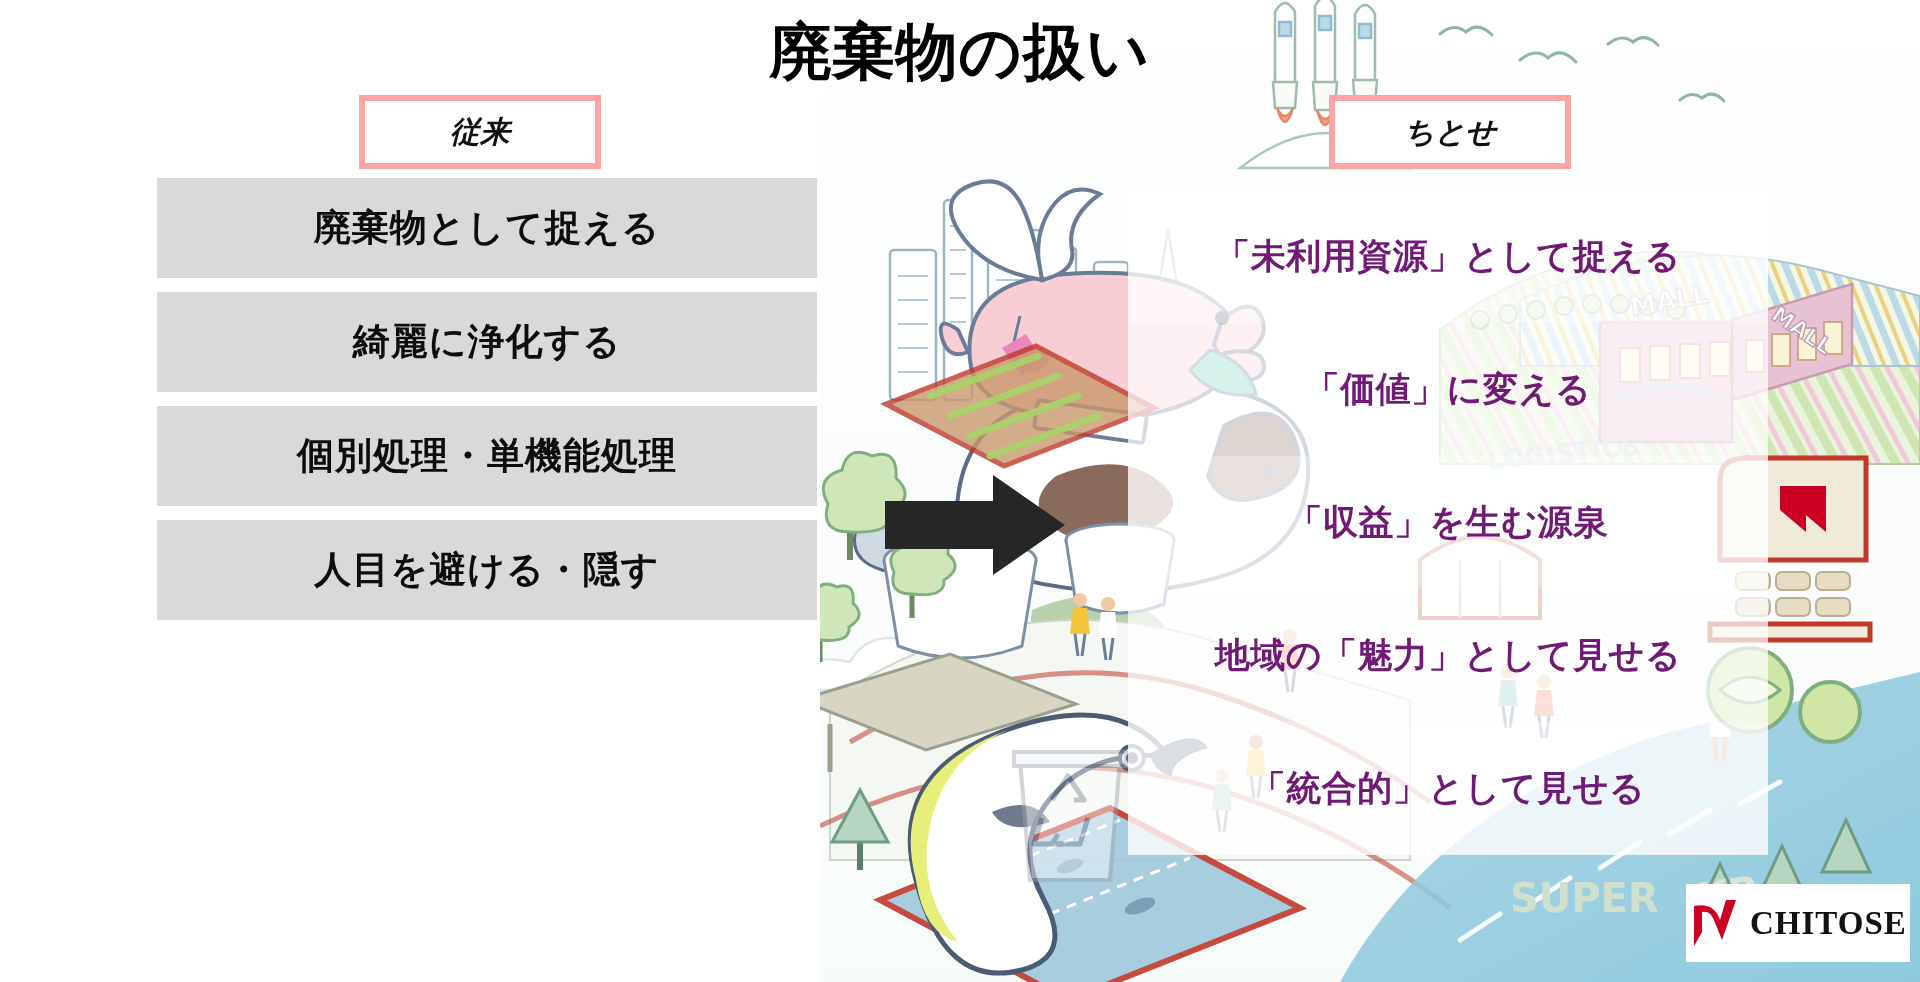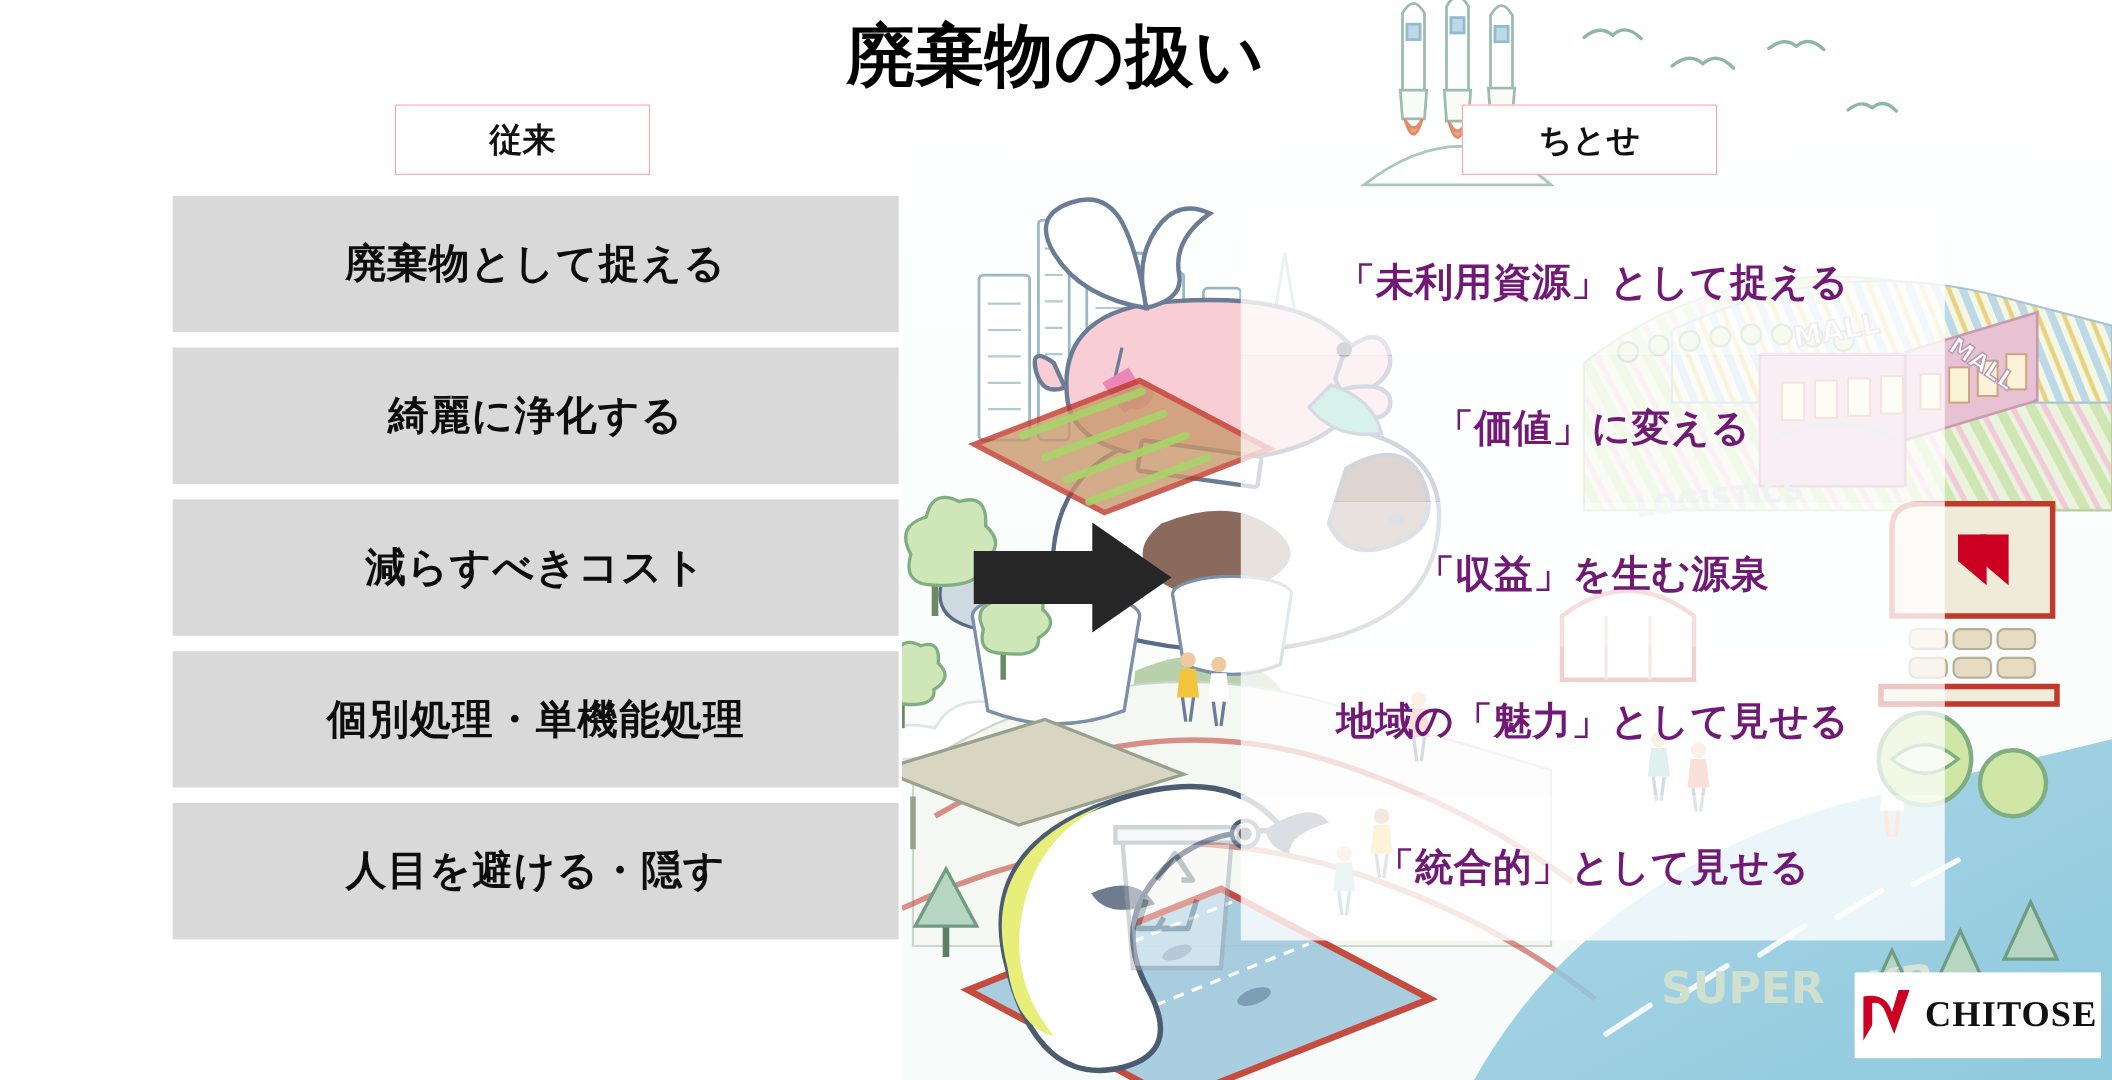--- a/index.html
+++ b/index.html
@@ -19,31 +19,31 @@
   
   #title{
     position:absolute;left:0;top:18px;width:1920px;text-align:center;
     font-size:62px;font-weight:bold;color:#000;letter-spacing:1px;
     line-height:1.1;
     font-family:"Liberation Sans","DejaVu Sans",sans-serif;
   }
 
   
   .col-header{
-    position:absolute;background:#ffffff;border:1px solid #fca5a5;
+    position:absolute;background:#ffffff;border:6px solid #fca5a5;
     display:flex;align-items:center;justify-content:center;
-    font-size:30px;font-weight:600;color:#111;
+    font-size:30px;font-weight:600;color:#111;font-style:italic;
   }
   #header-left{left:359px;top:95px;width:230px;height:62px;}
   #header-right{left:1329px;top:95px;width:230px;height:62px;}
 
   
   #left-column{position:absolute;left:157px;top:178px;width:660px;}
   .left-row{
-    width:660px;height:124px;background:#d9d9d9;margin-bottom:14px;
+    width:660px;height:100px;background:#d9d9d9;margin-bottom:14px;
     display:flex;align-items:center;justify-content:center;
     font-size:37px;font-weight:bold;color:#0d0d0d;letter-spacing:1px;
   }
 
   
   #right-column{position:absolute;left:1128px;top:190px;width:640px;}
   .right-row{
     width:640px;height:133px;
     background:rgba(255,255,255,0.80);
     display:flex;align-items:center;justify-content:center;
@@ -371,21 +371,20 @@
   </div>
 
   <div id="title">廃棄物の扱い</div>
 
   <div id="header-left" class="col-header">従来</div>
   <div id="header-right" class="col-header">ちとせ</div>
 
   <div id="left-column">
     <div class="left-row">廃棄物として捉える</div>
     <div class="left-row">綺麗に浄化する</div>
-    <div class="left-row">減らすべきコスト</div>
     <div class="left-row">個別処理・単機能処理</div>
     <div class="left-row">人目を避ける・隠す</div>
   </div>
 
   <div id="right-column">
     <div class="right-row">「未利用資源」として捉える</div>
     <div class="right-row alt">「価値」に変える</div>
     <div class="right-row">「収益」を生む源泉</div>
     <div class="right-row alt">地域の「魅力」として見せる</div>
     <div class="right-row">「統合的」として見せる</div>

